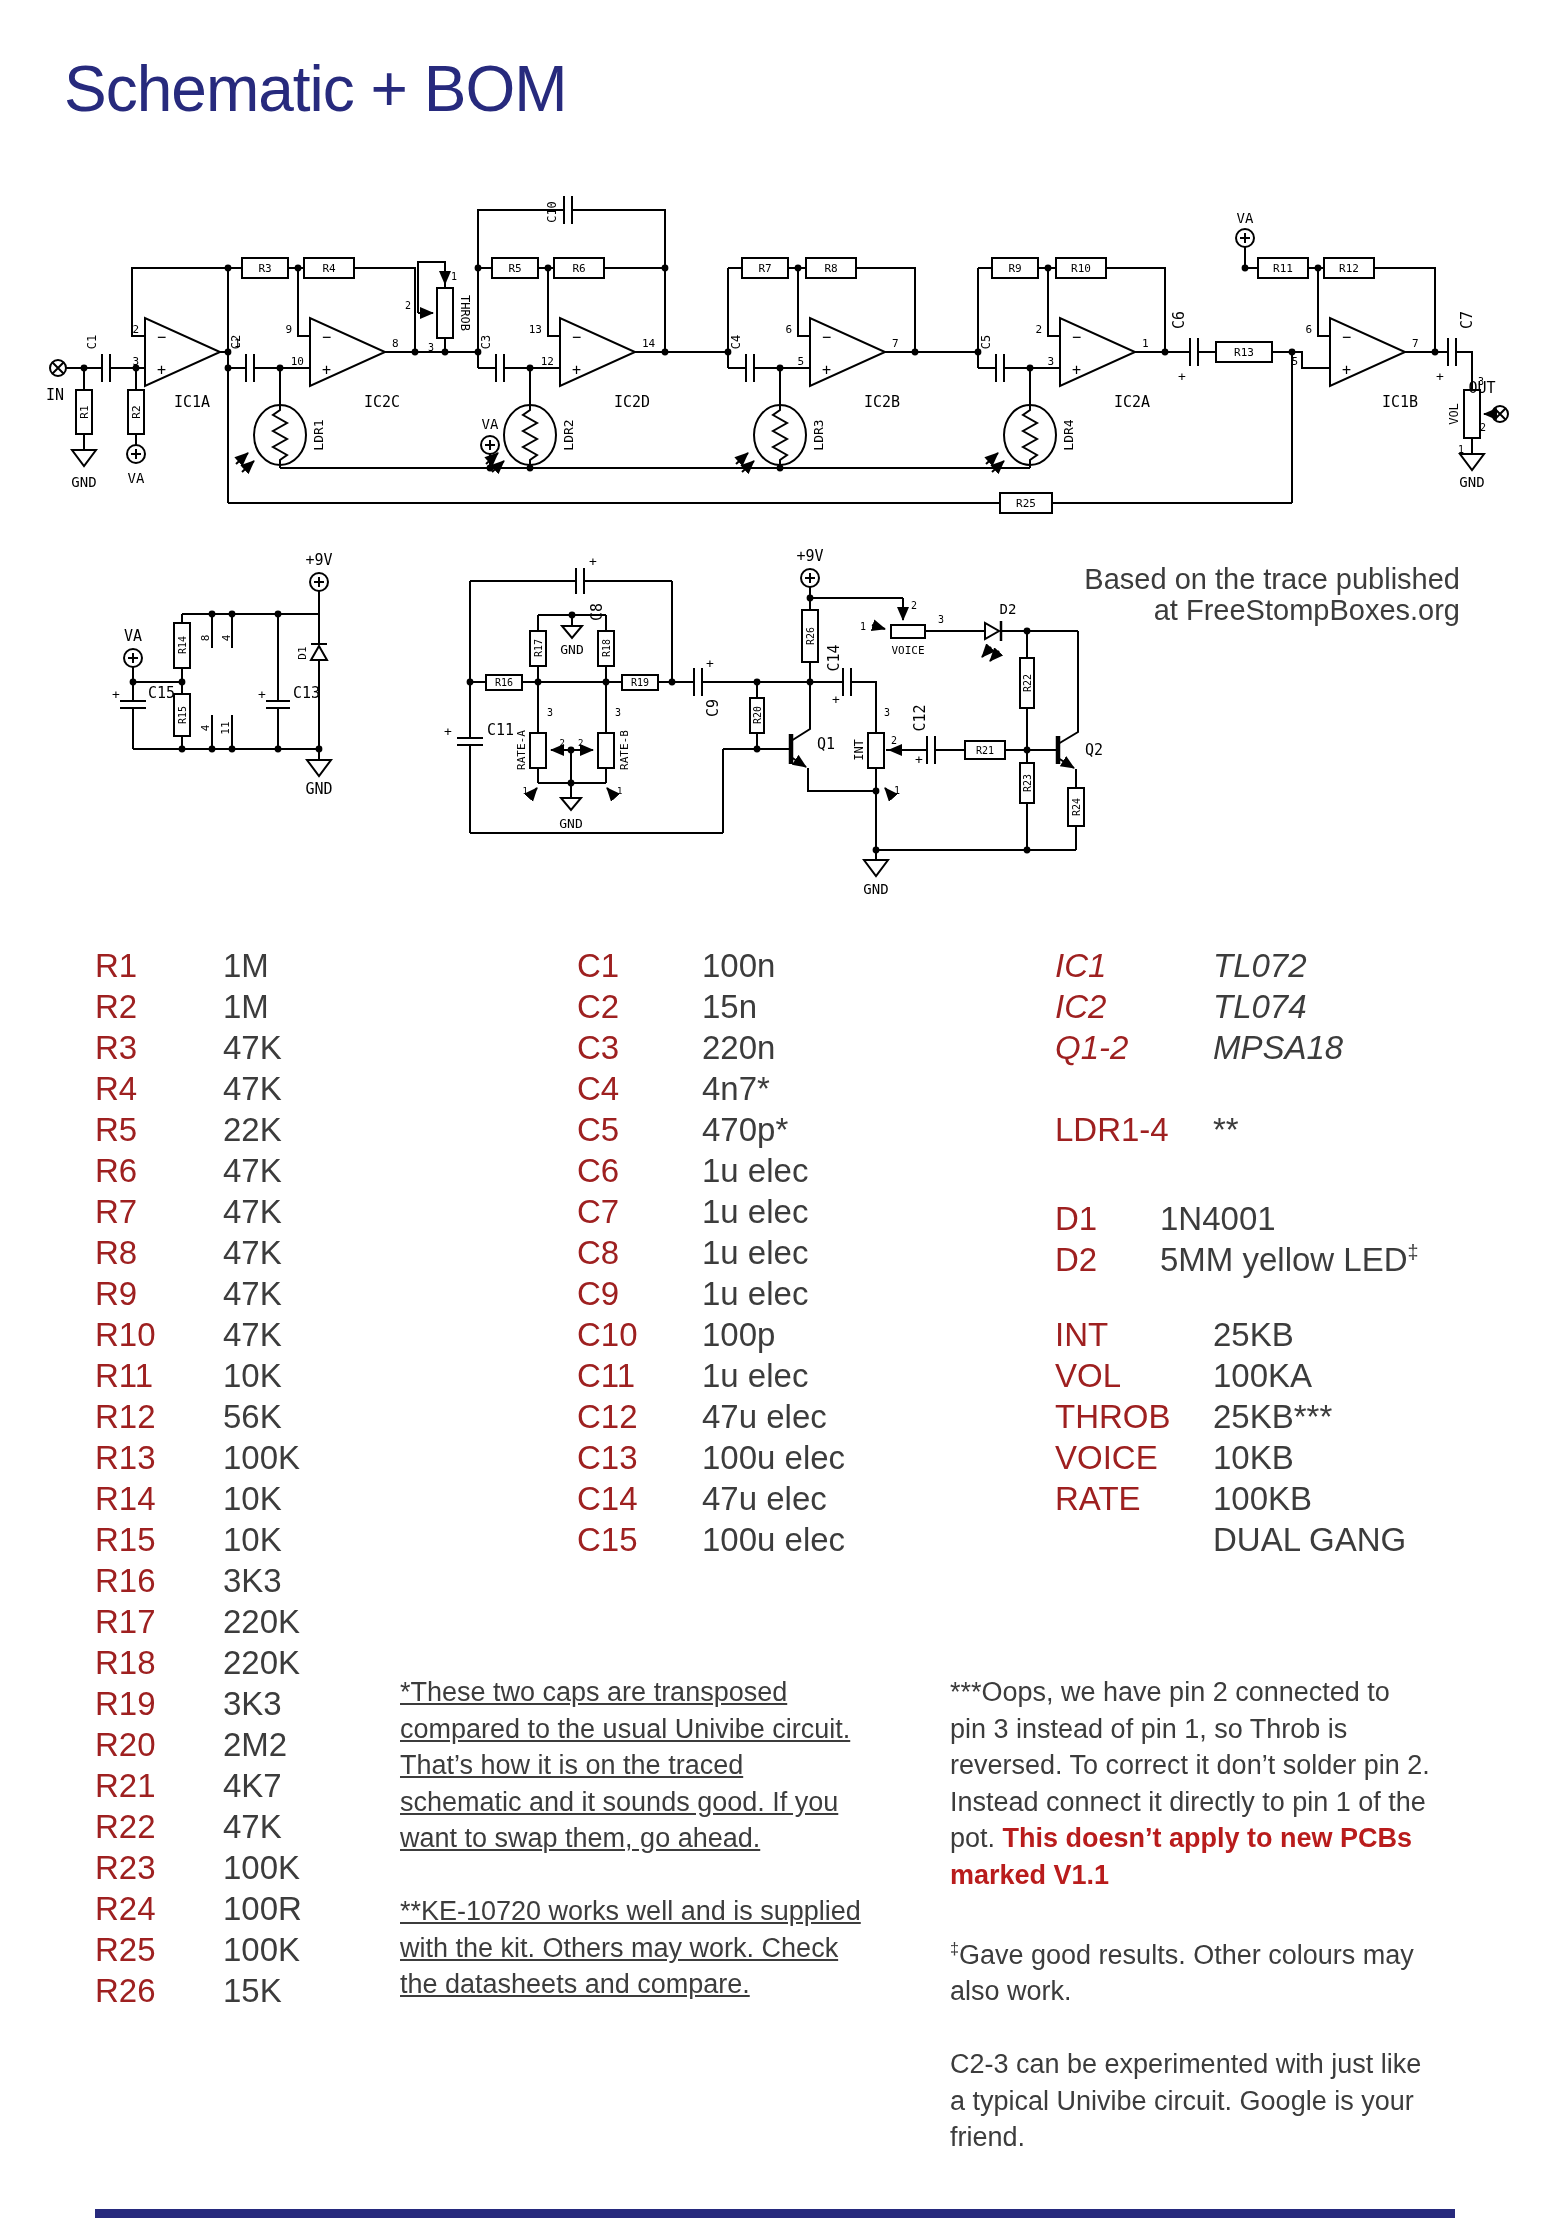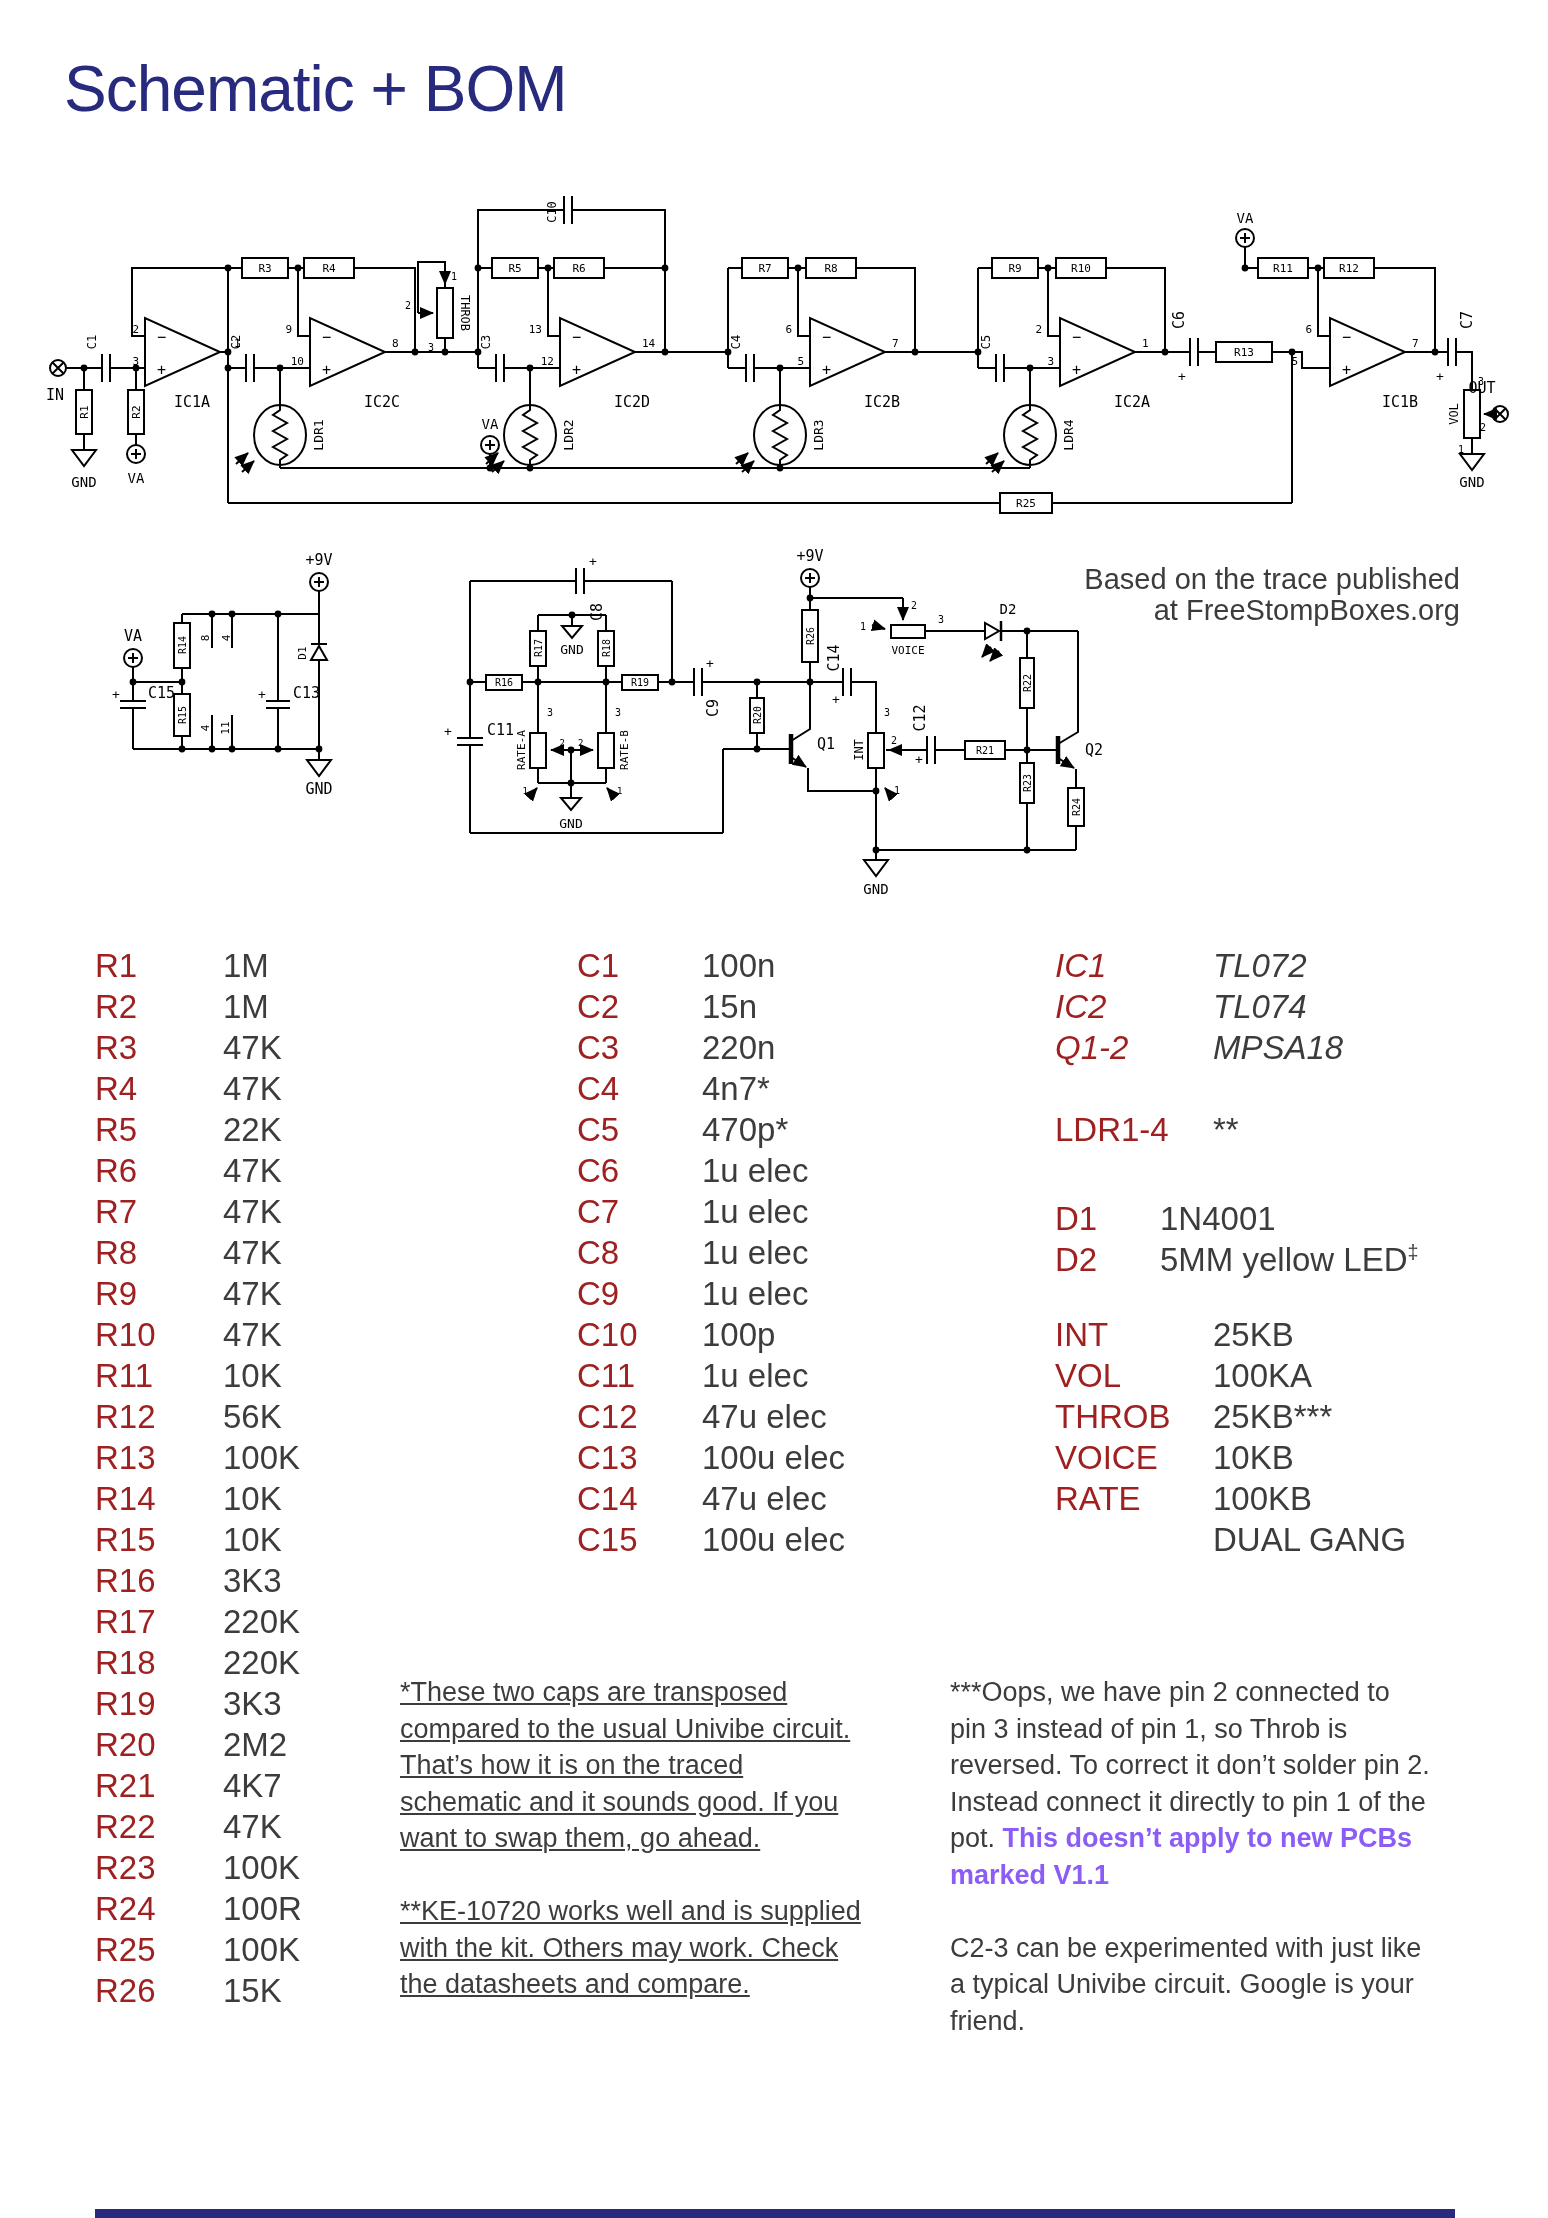--- a/index.html
+++ b/index.html
@@ -14,21 +14,21 @@
   .bom-col{position:absolute;}
   .bom-row{height:41px;display:flex;align-items:baseline;font-size:33px;line-height:41px;color:var(--text);white-space:nowrap;}
   .bom-row .ref{color:var(--red);flex:none;}
   #col-r .ref{width:128px;}
   #col-c .ref{width:125px;}
   .w150 .ref{width:158px;}
   .w105 .ref{width:105px;}
   .bom-row sup{font-size:60%;}
   .notes{position:absolute;font-size:27px;line-height:36.5px;color:var(--text);}
   .notes p{margin:0 0 36.5px 0;}
-  .notes b{color:#8b5cf6;}
+  .notes b{color:#b91c1c;}
   .notes sup{font-size:60%;}
   #notes-a{left:400px;top:1674px;width:465px;text-decoration:underline;}
   #notes-b{left:950px;top:1674px;width:480px;}
   #footer-bar{left:95px;top:2209px;width:1360px;height:9px;background:var(--navy);}
 </style>
 </head>
 <body>
 
 <div class="abs" id="title">Schematic + BOM</div>
 
@@ -707,16 +707,17 @@
     </div>
   </div>
 
 <div class="notes" id="notes-a">
   <p>*These two caps are transposed compared to the usual Univibe circuit. That’s how it is on the traced schematic and it sounds good. If you want to swap them, go ahead.</p>
   <p>**KE-10720 works well and is supplied with the kit. Others may work. Check the datasheets and compare.</p>
 </div>
 
 <div class="notes" id="notes-b">
   <p><span>***Oops, we have pin 2 connected to pin 3 instead of pin 1, so Throb is reversed. To correct it don’t solder pin 2. Instead connect it directly to pin 1 of the pot. </span><b>This doesn’t apply to new PCBs marked V1.1</b></p>
+  <p><sup>‡</sup><span>Gave good results. Other colours may also work.</span></p>
   <p>C2-3 can be experimented with just like a typical Univibe circuit. Google is your friend.</p>
 </div>
 
 <div class="abs" id="footer-bar"></div>
 
 </body></html>

